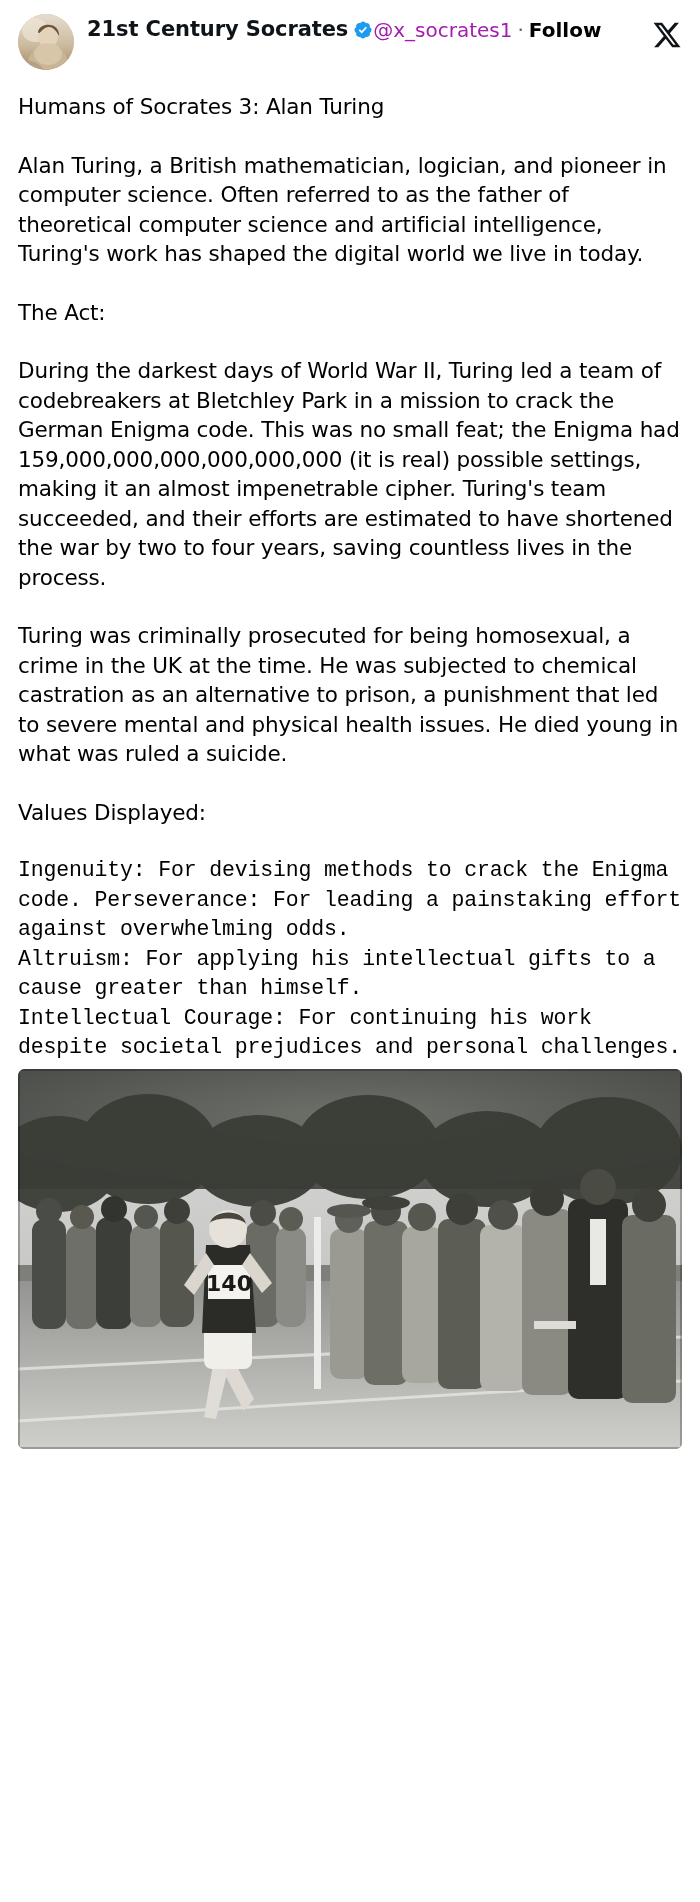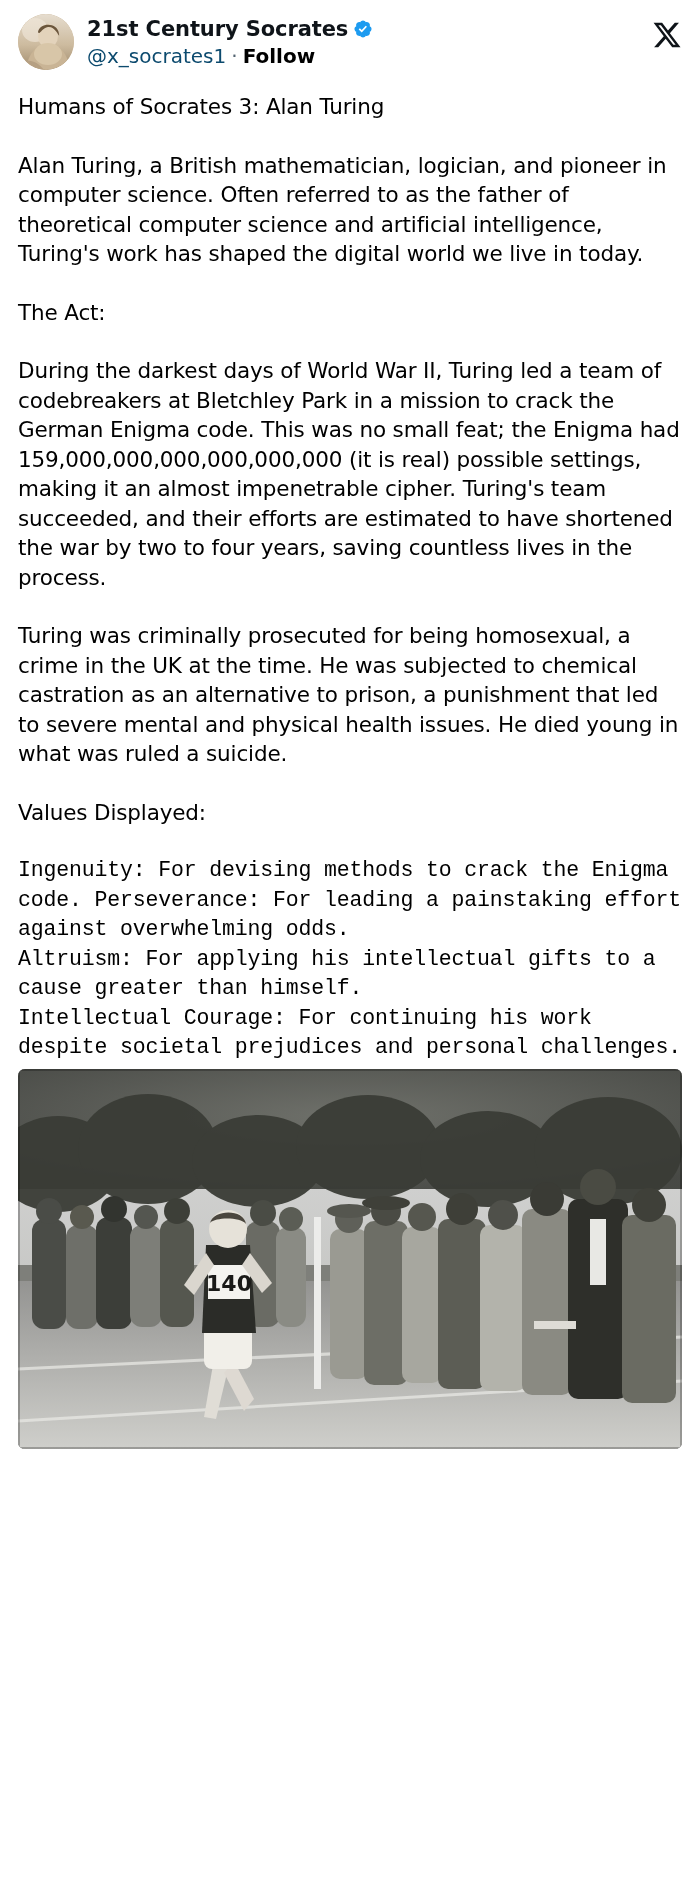--- a/index.html
+++ b/index.html
@@ -32,21 +32,21 @@
     border-radius: 50%;
     flex: 0 0 56px;
     overflow: hidden;
     background: #cbb79a;
     position: relative;
   }
   .avatar svg { display: block; width: 56px; height: 56px; }
   .header-text {
     margin-left: 13px;
     display: flex;
-    flex-direction: column;
+    flex-direction: row;
     justify-content: center;
     padding-top: 2px;
   }
   .name-row {
     display: flex;
     align-items: center;
     line-height: 1.25;
   }
   .display-name {
     font-weight: bold;
@@ -61,21 +61,21 @@
   }
   .verified-badge svg { width: 20px; height: 20px; display: block; }
   .handle-row {
     display: flex;
     align-items: center;
     font-size: 20px;
     color: #536471;
     line-height: 1.3;
     margin-top: 1px;
   }
-  .handle { color: #0c4a6e; }
+  .handle { color: #a21caf; }
   .dot-sep { margin: 0 5px; color: #536471; }
   .follow-link {
     color: #000000;
     font-weight: bold;
     text-decoration: none;
     cursor: pointer;
   }
   .x-logo {
     position: absolute;
     right: 0px;

